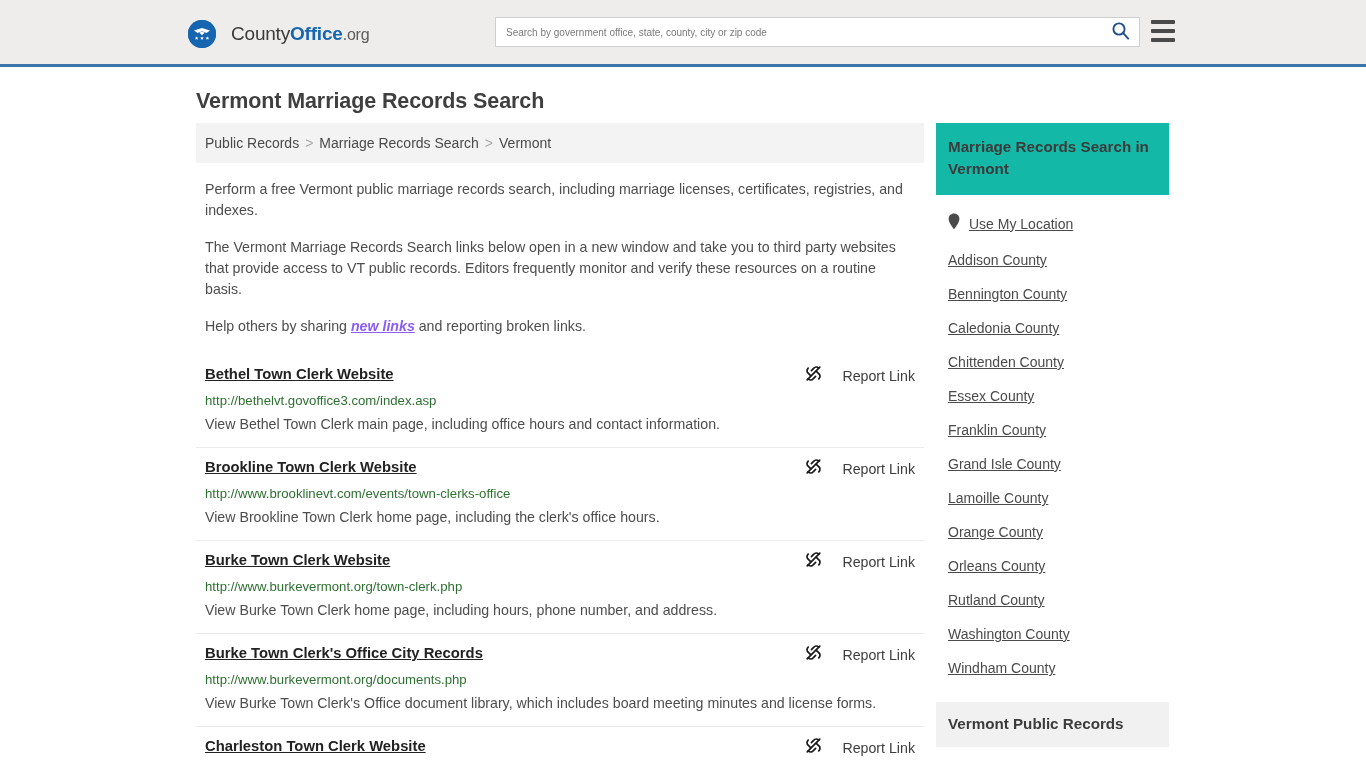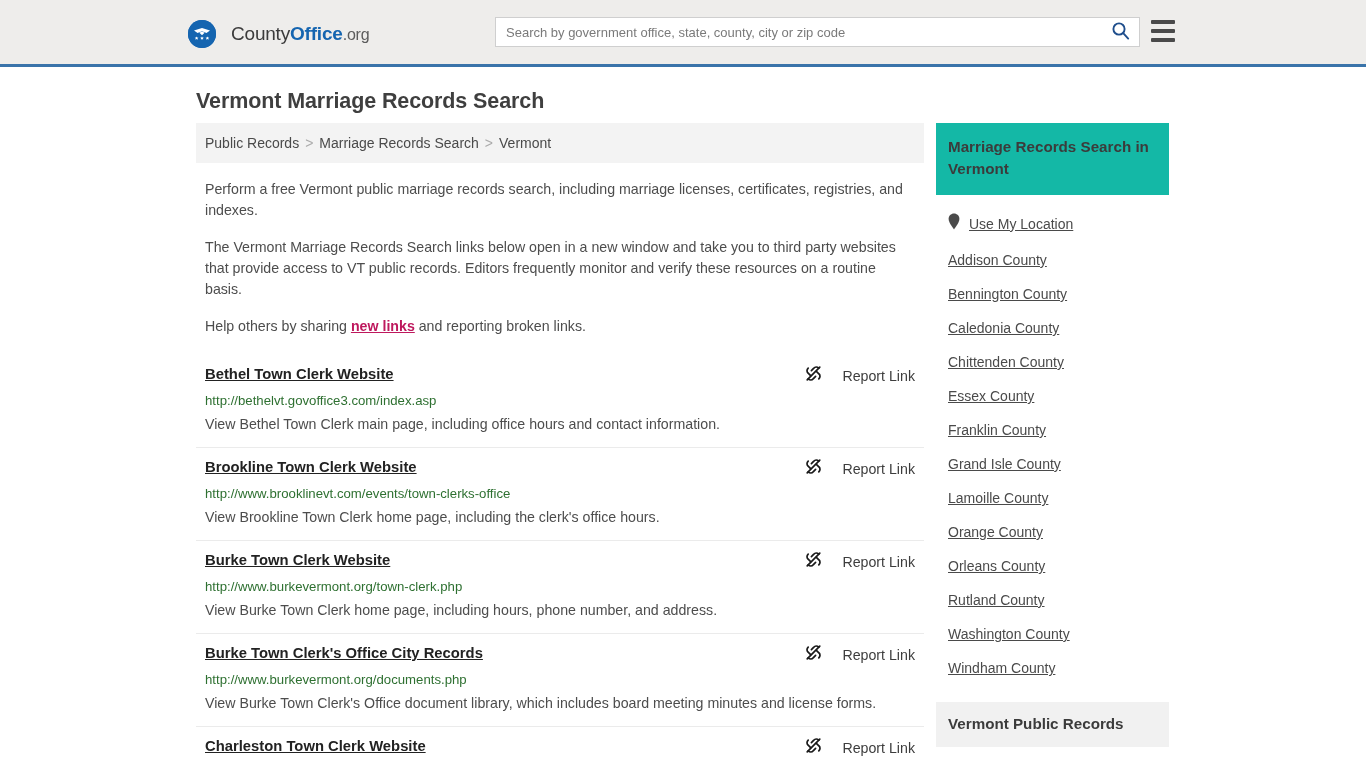--- a/index.html
+++ b/index.html
@@ -51,21 +51,21 @@
     width: 645px; height: 30px;
     background: #ffffff;
     border: 1px solid #cfcfcf;
     display: flex; align-items: center;
   }
   .search-input {
     flex: 1 1 auto;
     border: 0; outline: 0;
     height: 28px;
     padding: 0 10px;
-    font-size: 13px;
+    font-size: 10px;
     color: #333;
     font-family: "Liberation Sans", sans-serif;
     background: transparent;
   }
   .search-input::placeholder { color: #7a7a7a; opacity: 1; }
   .search-btn {
     width: 38px; height: 28px;
     border: 0; background: transparent;
     cursor: pointer;
     display: flex; align-items: center; justify-content: center;
@@ -129,23 +129,24 @@
   
   .intro { padding: 0 9px; }
   .intro p {
     margin: 16px 0 0 0;
     font-size: 14.2px;
     line-height: 21px;
     color: #4d4d4d;
   }
   .intro p.first { margin-top: 16px; }
   .intro a {
-    color: #be185d;
+    color: #8b5cf6;
     text-decoration: underline;
     font-weight: bold;
+    font-style: italic;
   }
 
   
   .results { margin-top: 18px; }
   .result {
     padding: 9px 9px 12px 9px;
     border-bottom: 1px solid #ebebeb;
     position: relative;
   }
   .result:last-child { border-bottom: 0; }

